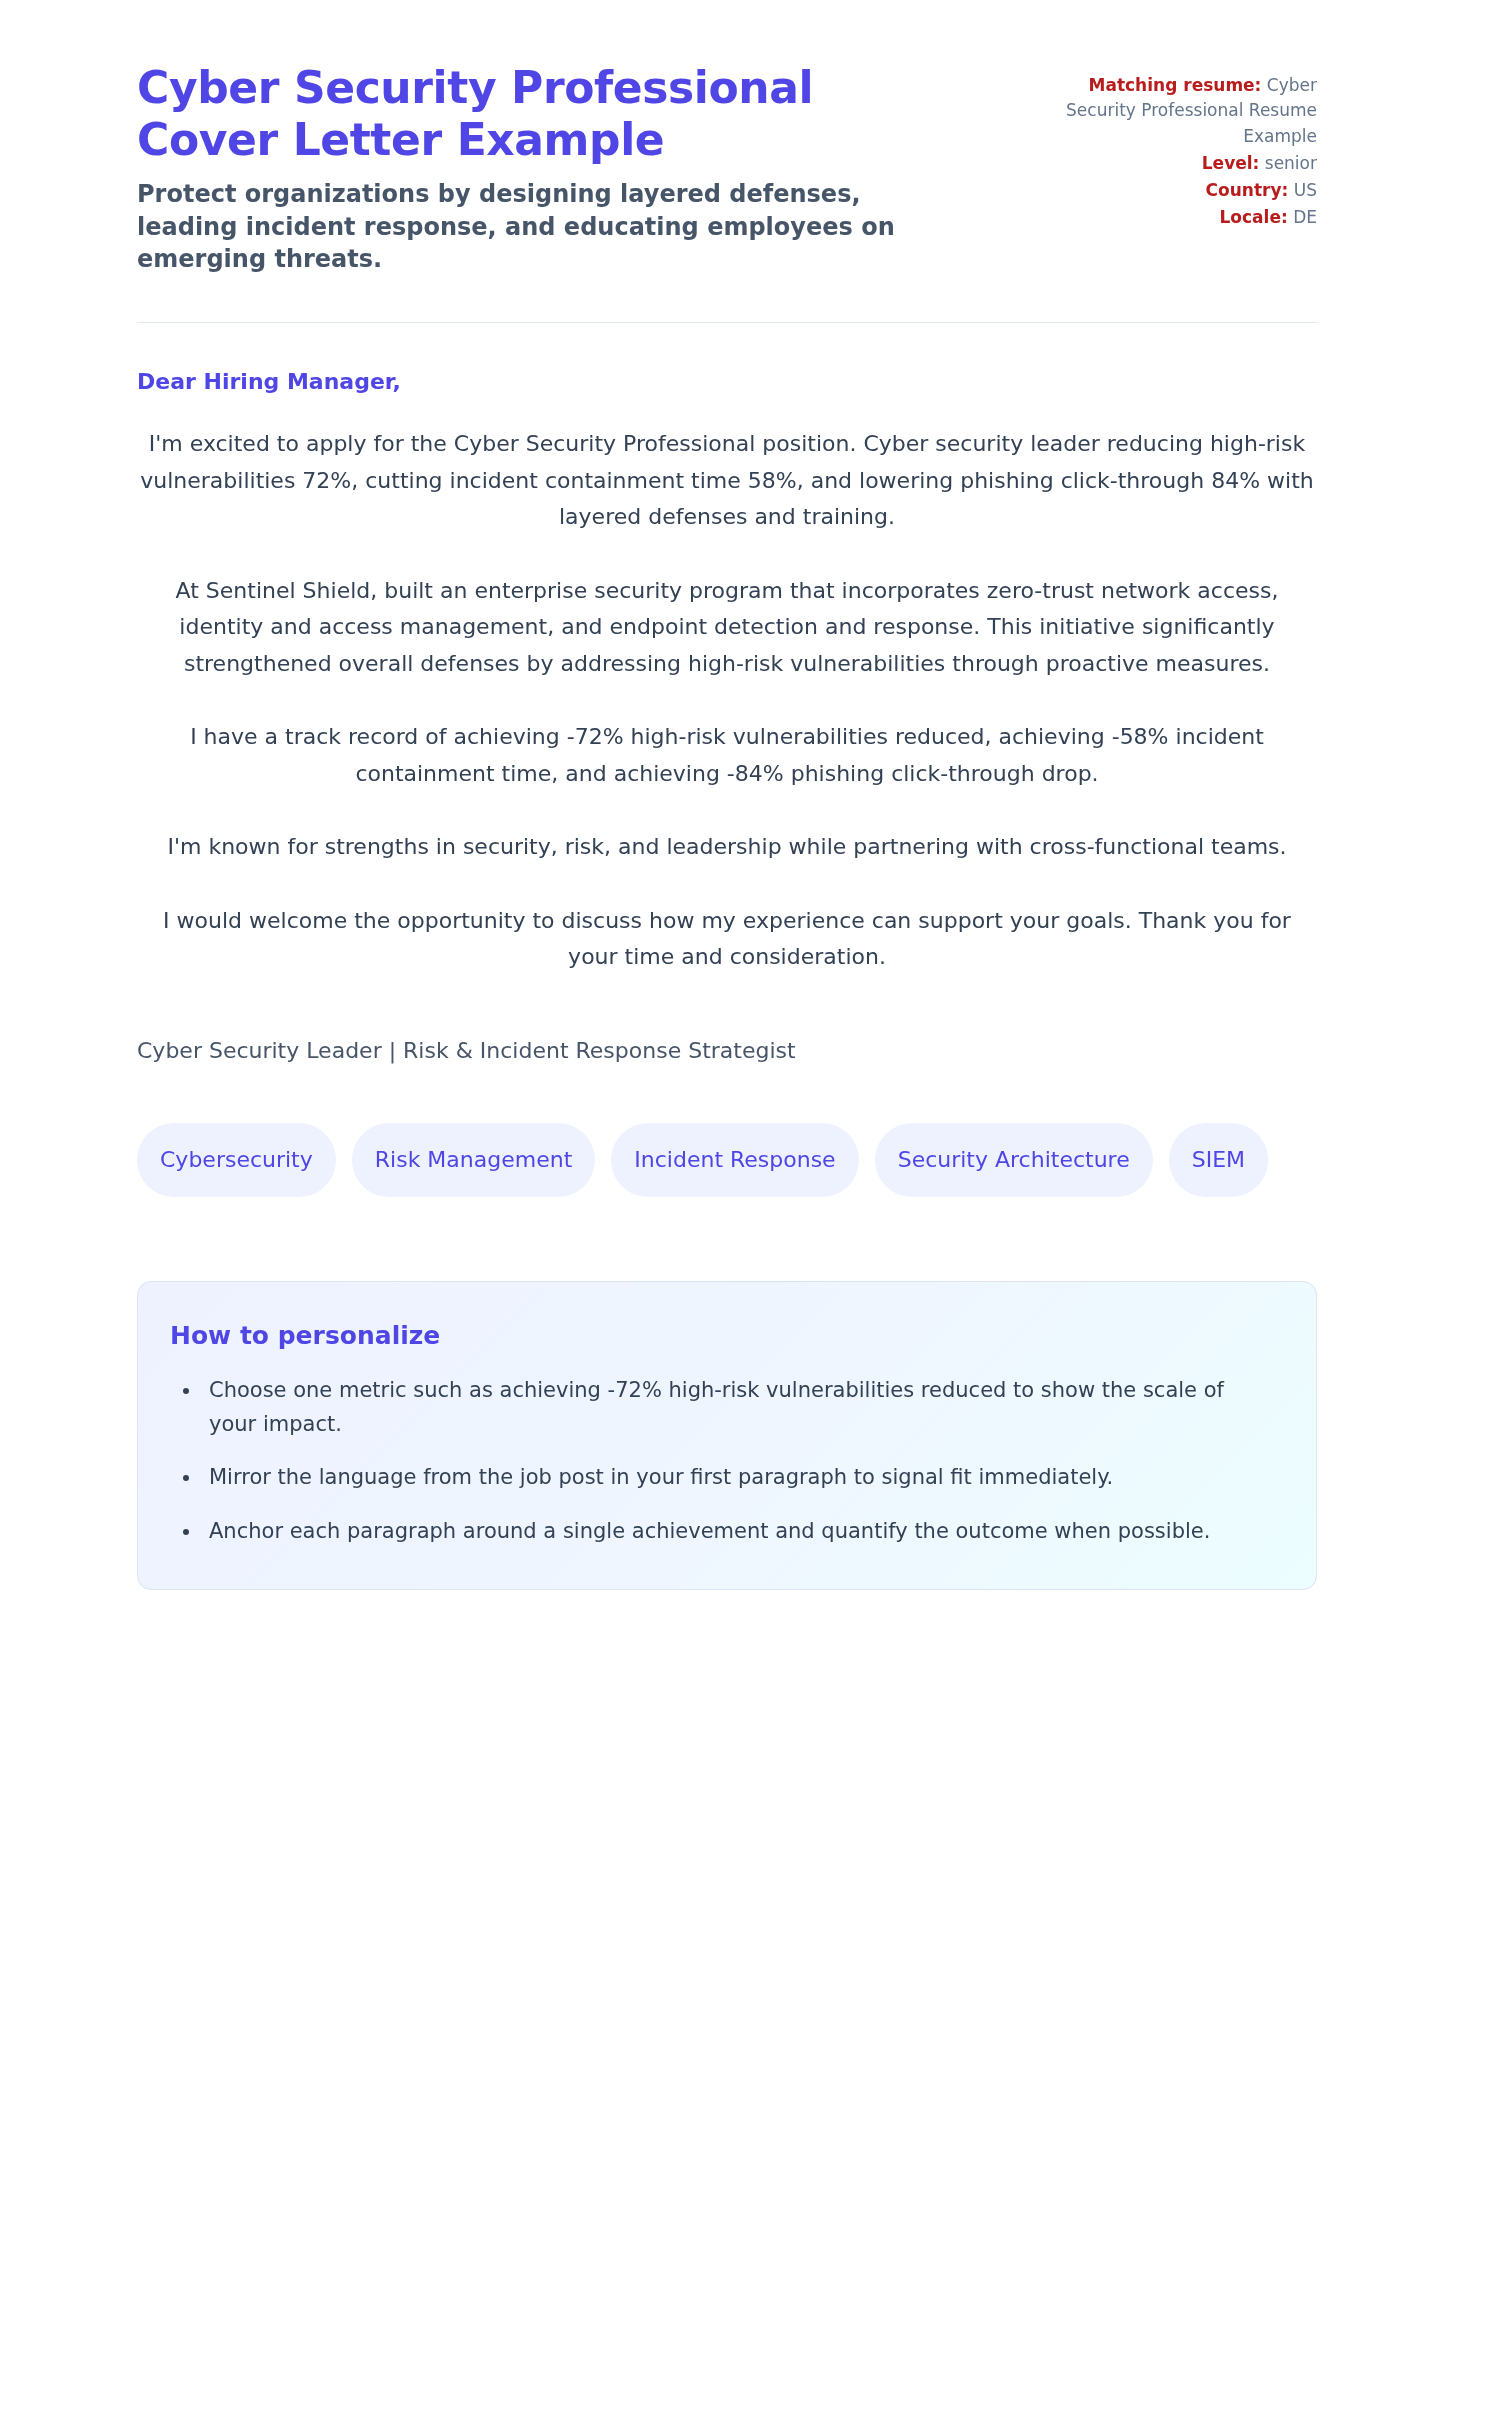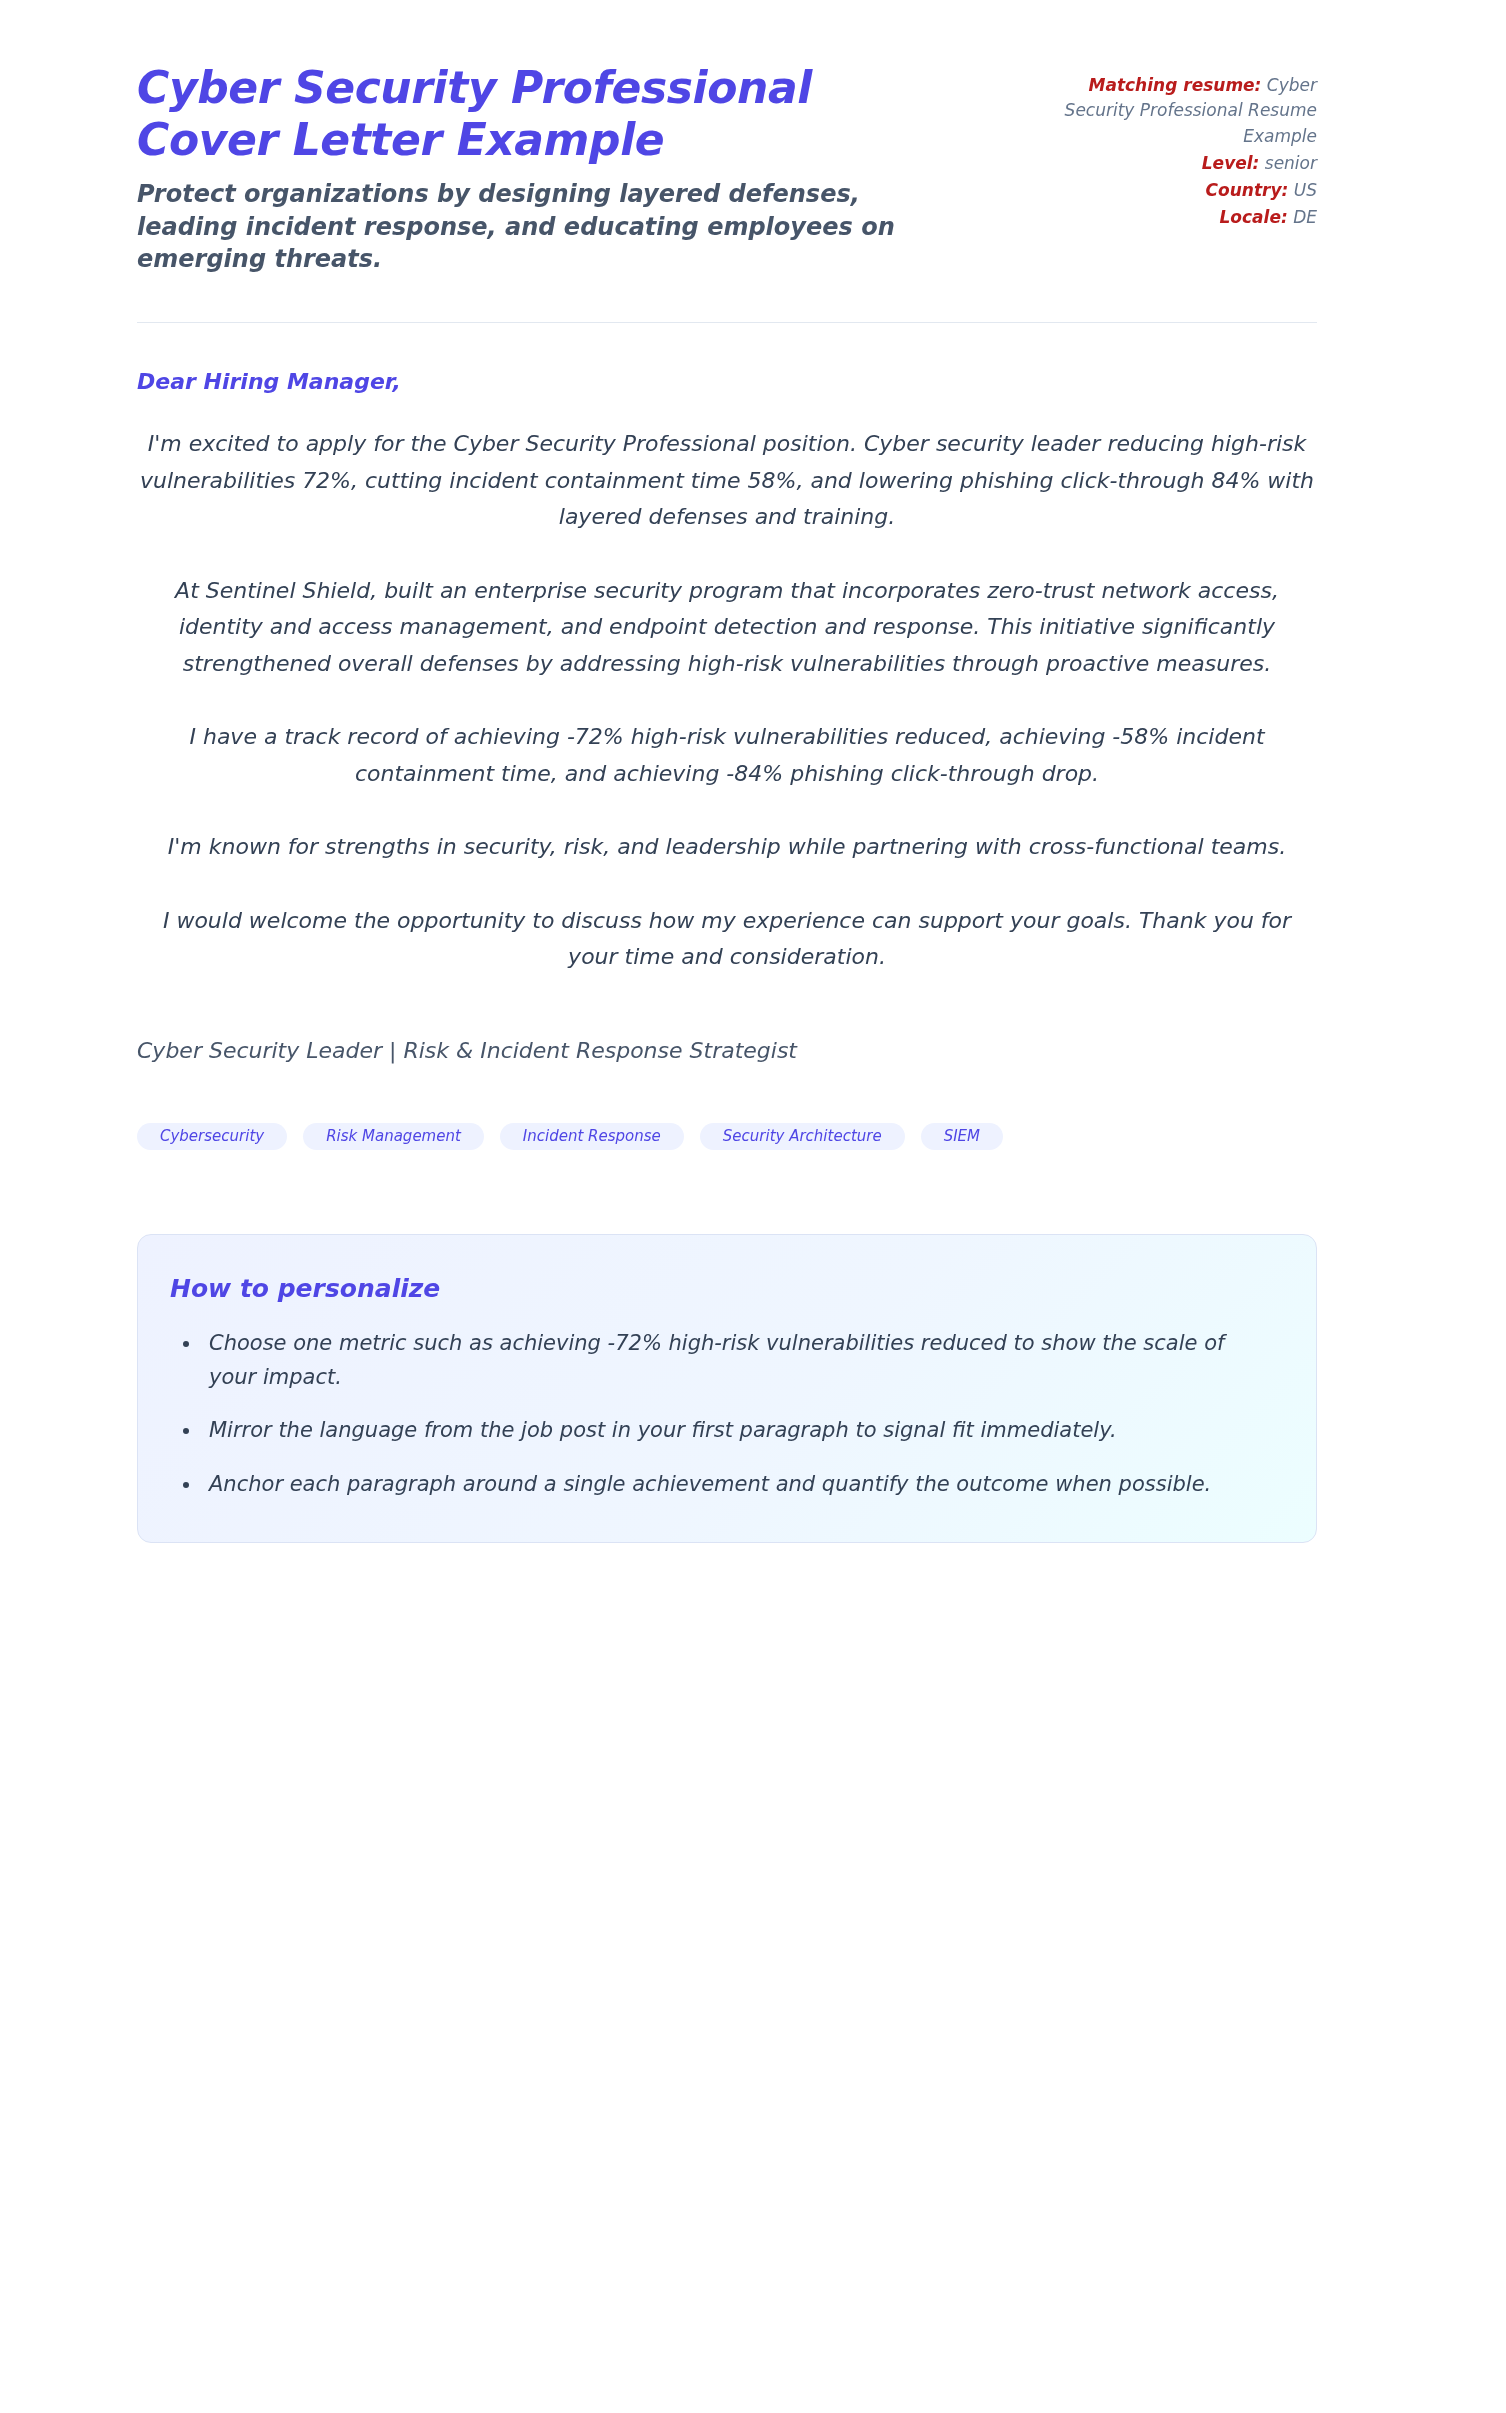--- a/index.html
+++ b/index.html
@@ -11,21 +11,20 @@
     width: 1506px;
     min-height: 2413px;
     font-family: "DejaVu Sans", "Liberation Sans", sans-serif;
     color: #334155;
     -webkit-font-smoothing: antialiased;
   }
   .page {
     width: 1454px;
     box-sizing: border-box;
     padding: 62px 137px 53px 137px;
-    font-style: italic;
   }
 
   
   .header {
     display: flex;
     align-items: flex-start;
     justify-content: space-between;
     gap: 53px;
   }
   .header-left {
@@ -108,22 +107,22 @@
   .tags {
     display: flex;
     flex-wrap: wrap;
     gap: 16px;
     margin-top: 60px;
   }
   .tag {
     background: #eef2ff;
     color: #4f46e5;
     border-radius: 885px;
-    padding: 6px 23px;
-    font-size: 15px;
+    padding: 26px 23px;
+    font-size: 22px;
     line-height: 1;
     white-space: nowrap;
   }
 
   
   .callout {
     margin-top: 84px;
     background: linear-gradient(135deg, #eef2ff 0%, #eff6ff 55%, #ecfeff 100%);
     border: 0.9px solid #dbe3f5;
     border-radius: 14px;

